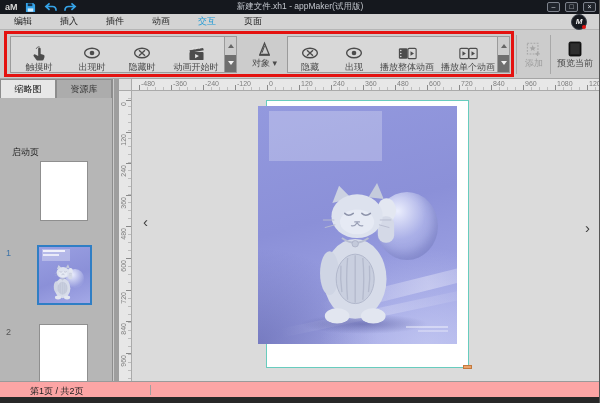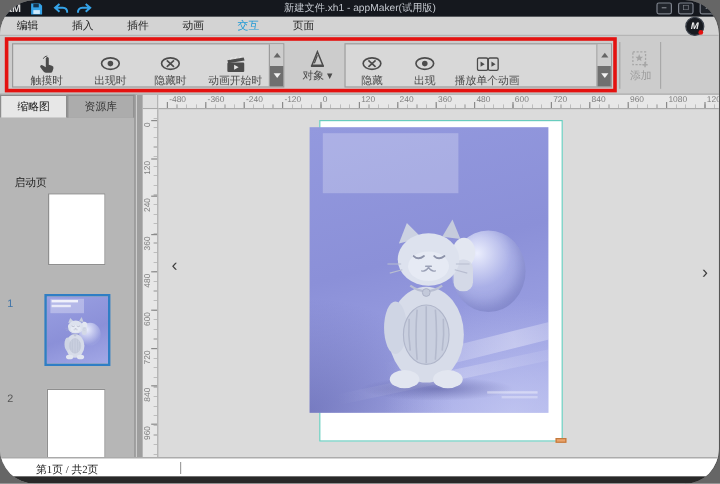--- a/index.html
+++ b/index.html
@@ -1,18 +1,18 @@
 <!DOCTYPE html>
 <html><head>
 <meta charset="utf-8">
 <style>
   * { margin:0; padding:0; box-sizing:border-box; }
   body { background:#666; font-family:"Liberation Sans","DejaVu Sans",sans-serif; }
   #app { position:relative; width:600px; height:403px; background:#cccccc; overflow:hidden;
-         border-right:1px solid #555;border-radius:29px; }
+         border-right:1px solid #555; }
 
   
   .titlebar { position:absolute; left:0; top:0; width:600px; height:14px; background:#15181e;
               display:flex; align-items:center; }
   .tb-logo { font-size:9px; font-weight:bold; margin-left:5px; color:#d8d8d8; letter-spacing:0; }
   .tb-ic { width:14px; height:12px; margin-left:6px; display:flex; align-items:center; justify-content:center; }
   .tb-title { position:absolute; left:0; right:0; text-align:center; font-size:8.5px; color:#c3c7ce; }
   .winbtns { position:absolute; right:4px; top:2px; display:flex; gap:5px; }
   .winbtn { width:13px; height:10px; border:1px solid #7d828c; border-radius:2px; color:#d5d9e0;
             font-size:7px; line-height:8px; text-align:center; background:#20242b; }
@@ -121,22 +121,22 @@
                 background:radial-gradient(ellipse, rgba(72,75,145,.5), rgba(72,75,145,0) 70%); }
   .wm1 { position:absolute; right:9px; bottom:16px; width:42px; height:2px; background:rgba(255,255,255,.4); }
   .wm2 { position:absolute; right:9px; bottom:12px; width:30px; height:2px; background:rgba(255,255,255,.3); }
   .handle { position:absolute; left:349px; top:286px; width:9px; height:4px; background:#eba36b;
             border:1px solid #c37a3e; }
   .nav { position:absolute; font-size:15px; color:#3e3e3e; line-height:14px; cursor:pointer; }
   .nav-prev { left:29px; top:136px; }
   .nav-next { left:471px; top:142px; }
 
   
-  .statusbar { position:absolute; left:0; top:381px; width:600px; height:16px; background:#ffffff;
-               border-top:1px solid #9a9a9a;font-family:Liberation Serif, serif; }
+  .statusbar { position:absolute; left:0; top:381px; width:600px; height:16px; background:#fca5a5;
+               border-top:1px solid #9a9a9a; }
   .status-text { position:absolute; left:30px; top:3px; font-size:9px; color:#222; }
   .status-sep { position:absolute; left:150px; top:3px; width:1px; height:10px; background:#9f9f9f; }
   .bottomstrip { position:absolute; left:0; top:397px; width:600px; height:6px; background:#282828; }
 
   svg { display:block; }
 </style>
 </head>
 <body>
 
 <div id="app">
@@ -279,20 +279,33 @@
       </div>
       <div class="tbtn" style="width:44px">
         <span class="ic">
           <svg width="18" height="12" viewBox="0 0 20 14">
               <ellipse cx="10" cy="7" rx="8.6" ry="5.6" fill="none" stroke="#4c4c4c" stroke-width="1.6"></ellipse>
               <circle cx="10" cy="7" r="2.7" fill="#4c4c4c"></circle>
             </svg>
         </span>
         <span class="lab">出现</span>
       </div>
+      <div class="tbtn" style="width:62px">
+        <span class="ic">
+          <svg width="19" height="13" viewBox="0 0 22 15">
+              <rect x="1" y="1.5" width="10" height="12" rx="1.5" fill="#4c4c4c"></rect>
+              <circle cx="3.2" cy="4" r="0.9" fill="#ddd"></circle>
+              <circle cx="3.2" cy="7.5" r="0.9" fill="#ddd"></circle>
+              <circle cx="3.2" cy="11" r="0.9" fill="#ddd"></circle>
+              <rect x="11.5" y="1.5" width="9.5" height="12" rx="1.5" fill="none" stroke="#4c4c4c" stroke-width="1.3"></rect>
+              <path d="M14.5 5v5l4-2.5z" fill="#4c4c4c"></path>
+            </svg>
+        </span>
+        <span class="lab">播放整体动画</span>
+      </div>
       <div class="tbtn" style="width:60px">
         <span class="ic">
           <svg width="19" height="13" viewBox="0 0 22 15">
               <rect x="1" y="1.5" width="10" height="12" rx="1.5" fill="none" stroke="#4c4c4c" stroke-width="1.3"></rect>
               <path d="M4 5v5l4-2.5z" fill="#4c4c4c"></path>
               <rect x="11.5" y="1.5" width="9.5" height="12" rx="1.5" fill="none" stroke="#4c4c4c" stroke-width="1.3"></rect>
               <path d="M14.5 5v5l4-2.5z" fill="#4c4c4c"></path>
             </svg>
         </span>
         <span class="lab">播放单个动画</span>
@@ -315,20 +328,29 @@
             <rect x="1.5" y="1.5" width="12" height="12" fill="none" stroke="#a6a6a6" stroke-width="1.2" stroke-dasharray="2 1.5"></rect>
             <path d="M7.5 3.5l1 2.4 2.6.2-2 1.7.6 2.5-2.2-1.4-2.2 1.4.6-2.5-2-1.7 2.6-.2z" fill="#a6a6a6"></path>
             <path d="M13 11v5 M10.5 13.5h5" stroke="#a6a6a6" stroke-width="1.4"></path>
           </svg>
       </span>
       <span class="lab">添加</span>
     </div>
 
     <div class="vsep" style="left:550px"></div>
 
+    <div class="tbtn prevbtn">
+      <span class="ic">
+        <svg width="14" height="16" viewBox="0 0 14 16">
+            <rect x="1" y="1" width="12" height="14" rx="1.5" fill="#1c1c1c" stroke="#000" stroke-width="0.8"></rect>
+            <rect x="2.5" y="2.5" width="9" height="10.5" fill="#2e2e2e"></rect>
+          </svg>
+      </span>
+      <span class="lab">预览当前</span>
+    </div>
   </div>
 
   <div class="main">
 
     <div class="sidebar">
       <div class="tabs">
         <span class="tab active">缩略图</span>
         <span class="tab">资源库</span>
       </div>
       <div class="sb-content">

